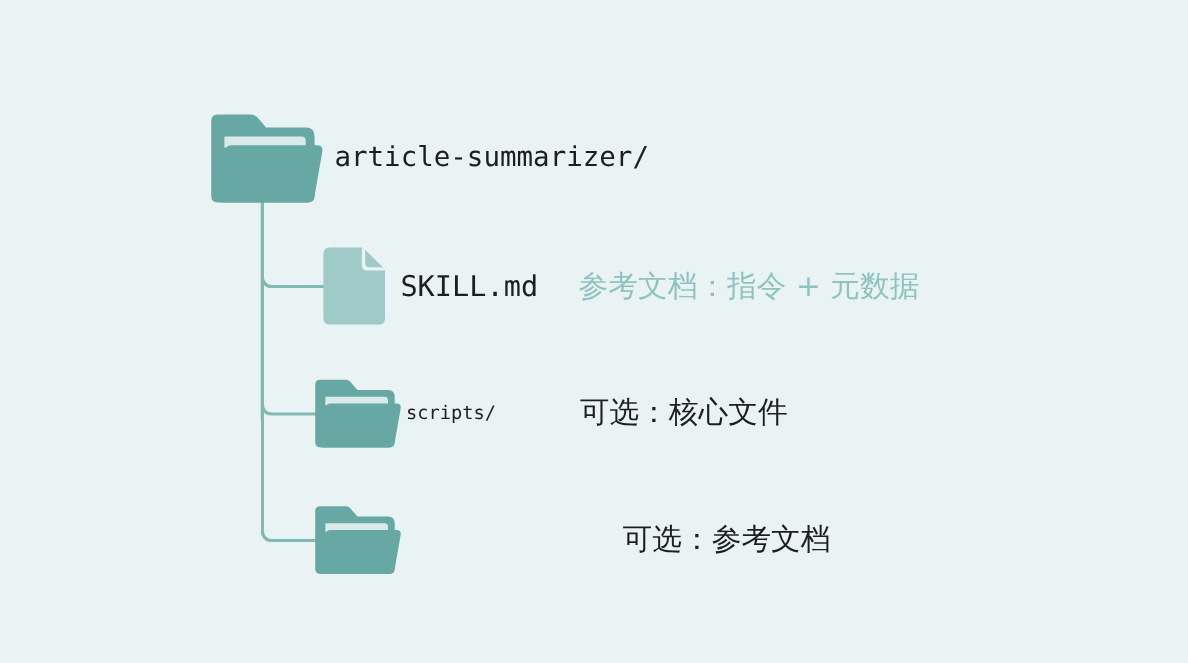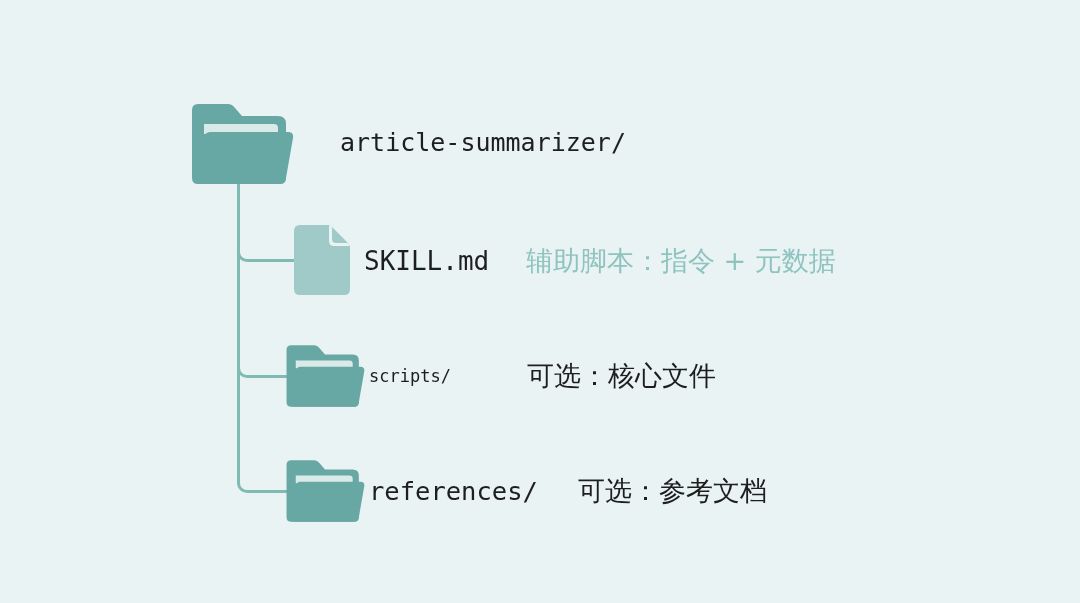--- a/index.html
+++ b/index.html
@@ -48,44 +48,43 @@
 <div class="branch" style="left:237px; top:240px; width:58px; height:22px;"></div>
 <div class="branch" style="left:237px; top:356px; width:52px; height:22px;"></div>
 <div class="branch" style="left:237px; top:360px; width:52px; height:133px;"></div>
 
 <div class="abs" style="left:190px; top:102px; width:460px; height:84px;">
   <svg class="abs" style="left:0; top:0;" width="104" height="84" viewBox="0 0 104 84">
     <path d="M8 2 H38 Q42 2 45 6 L52 14 H88 Q96 14 96 22 V76 Q96 82 90 82 H8 Q2 82 2 76 V8 Q2 2 8 2 Z" fill="#68a8a4"></path>
     <path d="M14 22 H84 Q88 22 88 26 V32 H14 Z" fill="#e6f1f1" opacity="0.9"></path>
     <path d="M20 30 H98 Q104 30 103 36 L96 76 Q95 82 89 82 H12 Q7 82 8 76 L14 36 Q15 30 20 30 Z" fill="#68a8a4"></path>
   </svg>
-  <div class="mono" style="left:114px; top:22px; font-size:25px; line-height:38px;margin-left:36px;">article-summarizer/</div>
+  <div class="mono" style="left:114px; top:22px; font-size:25px; line-height:38px;">article-summarizer/</div>
 </div>
 
 <div class="abs" style="left:293px; top:224px; width:560px; height:72px;">
   <svg class="abs" style="left:0; top:0;" width="58" height="72" viewBox="0 0 58 72">
     <path d="M7 1 H36 L57 22 V65 Q57 71 51 71 H7 Q1 71 1 65 V7 Q1 1 7 1 Z" fill="#9fcac8"></path>
     <path d="M36 1 V17 Q36 22 41 22 H57 Z" fill="#e9f3f4"></path>
     <path d="M39 3 L55 19 H43 Q39 19 39 15 Z" fill="#9fcac8"></path>
   </svg>
   <div class="mono" style="left:71px; top:18px; font-size:26px; line-height:38px;">SKILL.md</div>
-  <div class="cjk desc-muted" style="left:233px; top:19px; font-size:27px; line-height:36px;">辅助脚本：指令 + 元数据</div>
+  <div class="cjk desc-muted" style="left:233px; top:19px; font-size:27px; line-height:36px;">参考文档：指令 + 元数据</div>
 </div>
 
 <div class="abs" style="left:285px; top:343px; width:460px; height:66px;">
   <svg class="abs" style="left:0; top:0;" width="80" height="66" viewBox="0 0 104 84">
     <path d="M8 2 H38 Q42 2 45 6 L52 14 H88 Q96 14 96 22 V76 Q96 82 90 82 H8 Q2 82 2 76 V8 Q2 2 8 2 Z" fill="#68a8a4"></path>
     <path d="M14 22 H84 Q88 22 88 26 V32 H14 Z" fill="#e6f1f1" opacity="0.9"></path>
     <path d="M20 30 H98 Q104 30 103 36 L96 76 Q95 82 89 82 H12 Q7 82 8 76 L14 36 Q15 30 20 30 Z" fill="#68a8a4"></path>
   </svg>
   <div class="mono" style="left:84px; top:14px; font-size:17px; line-height:38px;">scripts/</div>
   <div class="cjk desc-dark" style="left:242px; top:15px; font-size:27px; line-height:36px;">可选：核心文件</div>
 </div>
 
 <div class="abs" style="left:285px; top:458px; width:500px; height:66px;">
   <svg class="abs" style="left:0; top:0;" width="80" height="66" viewBox="0 0 104 84">
     <path d="M8 2 H38 Q42 2 45 6 L52 14 H88 Q96 14 96 22 V76 Q96 82 90 82 H8 Q2 82 2 76 V8 Q2 2 8 2 Z" fill="#68a8a4"></path>
     <path d="M14 22 H84 Q88 22 88 26 V32 H14 Z" fill="#e6f1f1" opacity="0.9"></path>
     <path d="M20 30 H98 Q104 30 103 36 L96 76 Q95 82 89 82 H12 Q7 82 8 76 L14 36 Q15 30 20 30 Z" fill="#68a8a4"></path>
   </svg>
-  <div class="mono" style="left:84px; top:14px; font-size:25.5px; line-height:38px;">references/</div>
-  <div class="cjk desc-dark" style="left:293px; top:15px; font-size:27px; line-height:36px;">可选：参考文档</div>
+  <div class="cjk desc-dark" style="left:281px; top:15px; font-size:27px; line-height:36px;">可选：参考文档</div>
 </div>
 
 </body></html>

